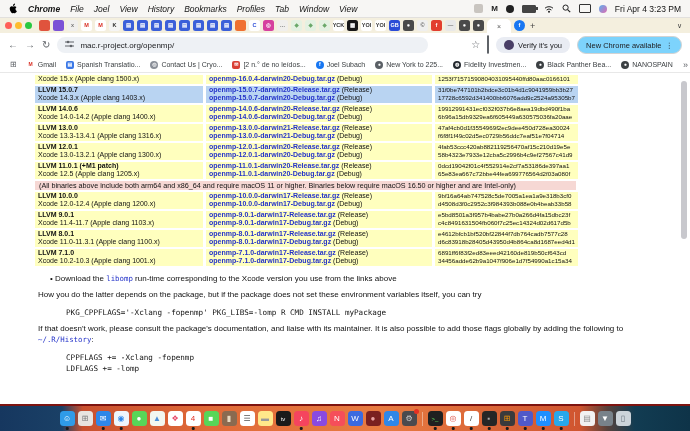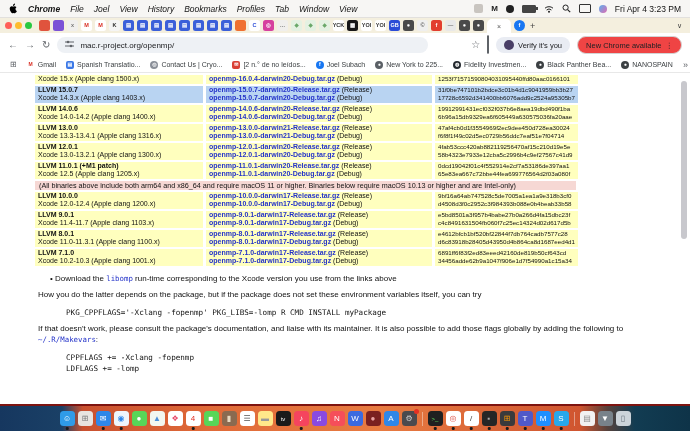--- a/index.html
+++ b/index.html
@@ -29,21 +29,21 @@
   .ntb{font-size:9px;color:#444;flex:0 0 auto;padding:0 2px;}
   .tchev{margin-left:auto;font-size:7px;color:#444;flex:0 0 auto;padding-right:3px;}
   
   .toolbar{height:24px;background:#fff;display:flex;align-items:center;padding:0 8px;gap:7px;}
   .navic{color:#5f6368;font-size:10px;line-height:1;}
   .omnibox{background:#eef1f5;border-radius:10px;height:16px;flex:0 0 355px;display:flex;
            align-items:center;padding:0 8px;gap:6px;font-size:8px;color:#202124;}
   .sp{flex:1;}
   .pill{background:#e9ecf3;border-radius:9px;height:16px;display:flex;align-items:center;gap:4px;
         padding:0 8px;font-size:7.5px;color:#202124;white-space:nowrap;}
-  .pill.outline{background:#ef4444;border:1px solid #d3d3d3;}
+  .pill.outline{background:#7dd3fc;border:1px solid #d3d3d3;}
   .avatar{width:10px;height:10px;border-radius:50%;background:#4a3f66;}
   .extbox{width:9px;height:9px;border:1.2px solid #5f6368;border-radius:2.5px;}
   
   .bookmarks{height:15px;background:#fff;border-bottom:1px solid #e8e8e8;display:flex;
              align-items:center;gap:10px;padding:0 10px;font-size:7px;color:#3c4043;}
   .bm{display:flex;align-items:center;gap:3px;white-space:nowrap;}
   .bmi{width:8px;height:8px;border-radius:2px;font-size:5px;font-weight:bold;color:#fff;
        display:flex;align-items:center;justify-content:center;flex:0 0 auto;line-height:1;}
   .bmi.round{border-radius:50%;}
   .bm-ovf{margin-left:auto;color:#5f6368;font-size:9px;}
@@ -328,21 +328,21 @@
         </div>
         <div class="cell">
           <div class="cl"><span class="lnk">openmp-11.0.1-darwin20-Release.tar.gz</span><span class="sfx"> (Release)</span></div>
           <div class="cl"><span class="lnk">openmp-11.0.1-darwin20-Debug.tar.gz</span><span class="sfx"> (Debug)</span></div>
         </div>
         <div class="cell">
           <div class="hash">0dcd19042f01c4f552914e2cf7a53186de397aa1</div>
           <div class="hash">65e83ea667c72bbe44fea699776564d2f03a080f</div>
         </div>
       </div>
-      <div class="noterow">(All binaries above include both arm64 and x86_64 and require macOS 11 or higher. Binaries below require macOS 10.13 or higher and are Intel-only)</div>
+      <div class="noterow">(All binaries above include both arm64 and x86_64 and require macOS 11 or higher. Binaries below require macOS 16.50 or higher and are Intel-only)</div>
       <div class="trow">
         <div class="cell">
           <div class="cl b">LLVM 10.0.0</div>
           <div class="cl">Xcode 12.0-12.4 (Apple clang 1200.x)</div>
         </div>
         <div class="cell">
           <div class="cl"><span class="lnk">openmp-10.0.0-darwin17-Release.tar.gz</span><span class="sfx"> (Release)</span></div>
           <div class="cl"><span class="lnk">openmp-10.0.0-darwin17-Debug.tar.gz</span><span class="sfx"> (Debug)</span></div>
         </div>
         <div class="cell">
@@ -391,21 +391,21 @@
           <div class="hash">6891ff6f83f2ed83eeed42160de819b50cf643cd</div>
           <div class="hash">34456adde62b9a1047f906e1d7f54990a1c15a34</div>
         </div>
       </div>
     </div>
 
   <div class="docs">
     <div class="blt" id="bullet-1"><span>Download the </span><span class="icode">libomp</span><span> run-time corresponding to the Xcode version you use from the links above</span></div>
     <div class="para">How you do the latter depends on the package, but if the package does not set these environment variables itself, you can try</div>
     <div class="codeblock">PKG_CPPFLAGS='-Xclang -fopenmp' PKG_LIBS=-lomp R CMD INSTALL myPackage</div>
-    <div class="para" id="para-2"><span>If that doesn't work, please consult the package's documentation, and liaise with its maintainer. It is also possible to add those flags globally by adding the following to </span><span class="icode">~/.R/Makevars</span><span>:</span></div>
+    <div class="para" id="para-2"><span>If that doesn't work, please consult the package's documentation, and liaise with its maintainer. It is also possible to add those flags globally by adding the following to </span><span class="icode">~/.R/History</span><span>:</span></div>
     <div class="codeblock">CPPFLAGS += -Xclang -fopenmp
 LDFLAGS += -lomp</div>
 
   </div>
 
   <div class="scrollthumb"></div>
 </div>
 
 <div class="dockwrap" id="dock">
     <span class="dicon" style="background: rgb(47, 155, 232); color: rgb(255, 255, 255);">☺<span class="ddot"></span></span>

